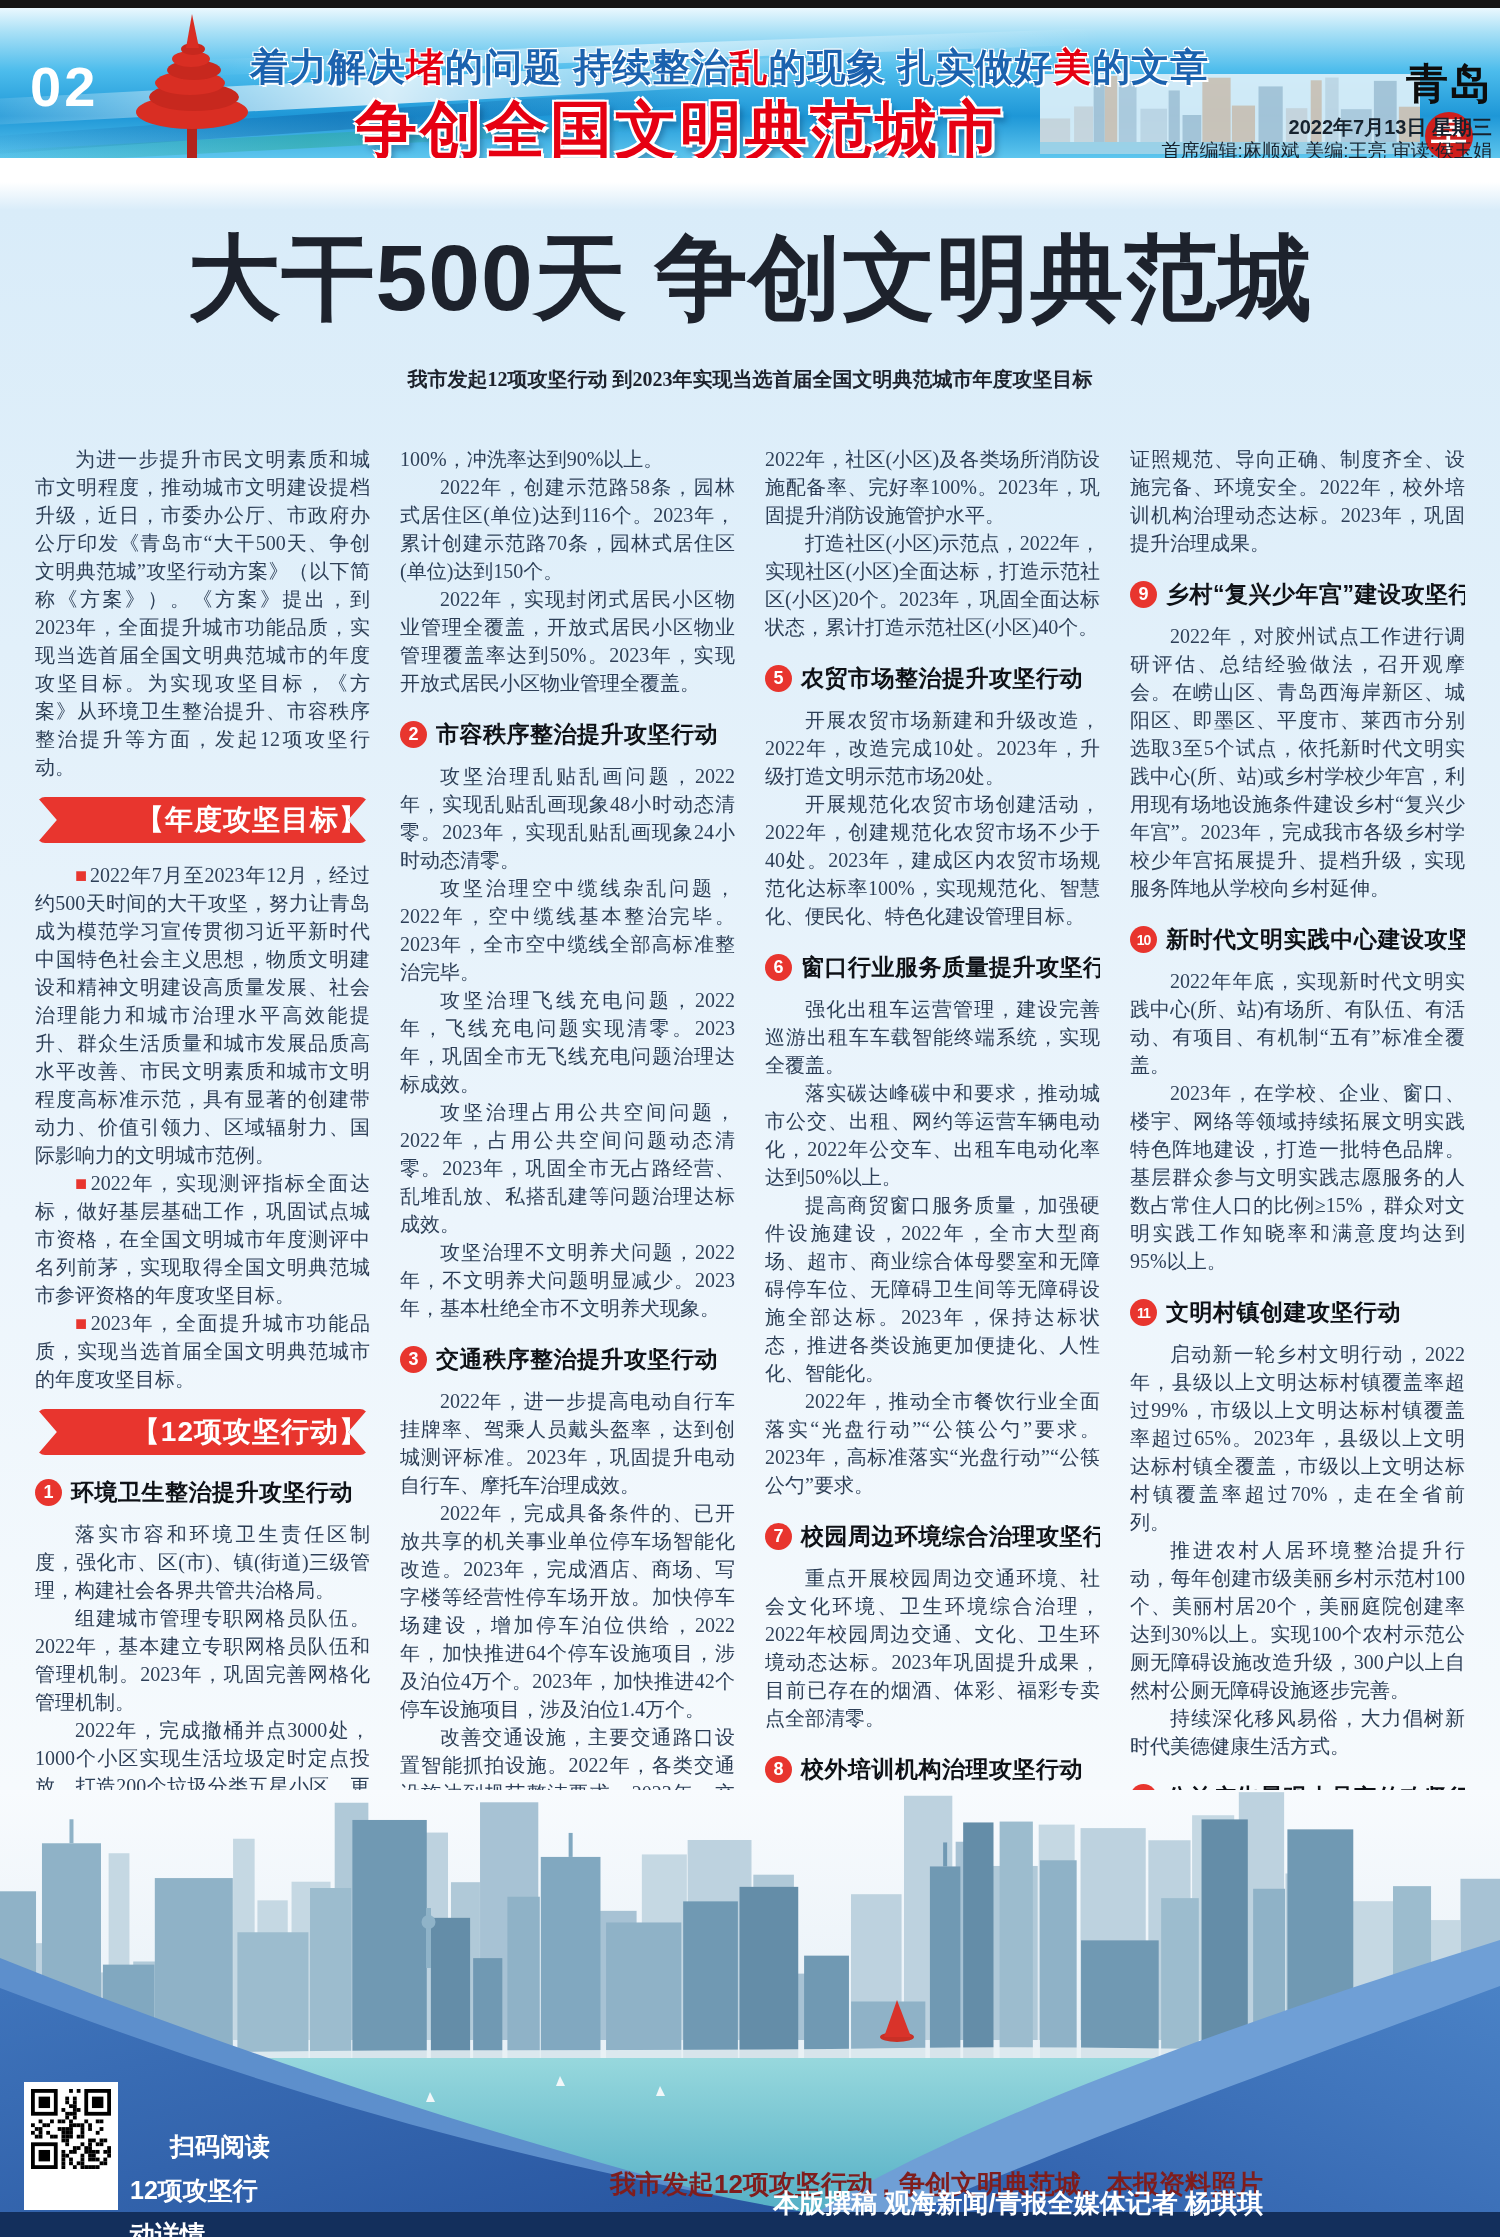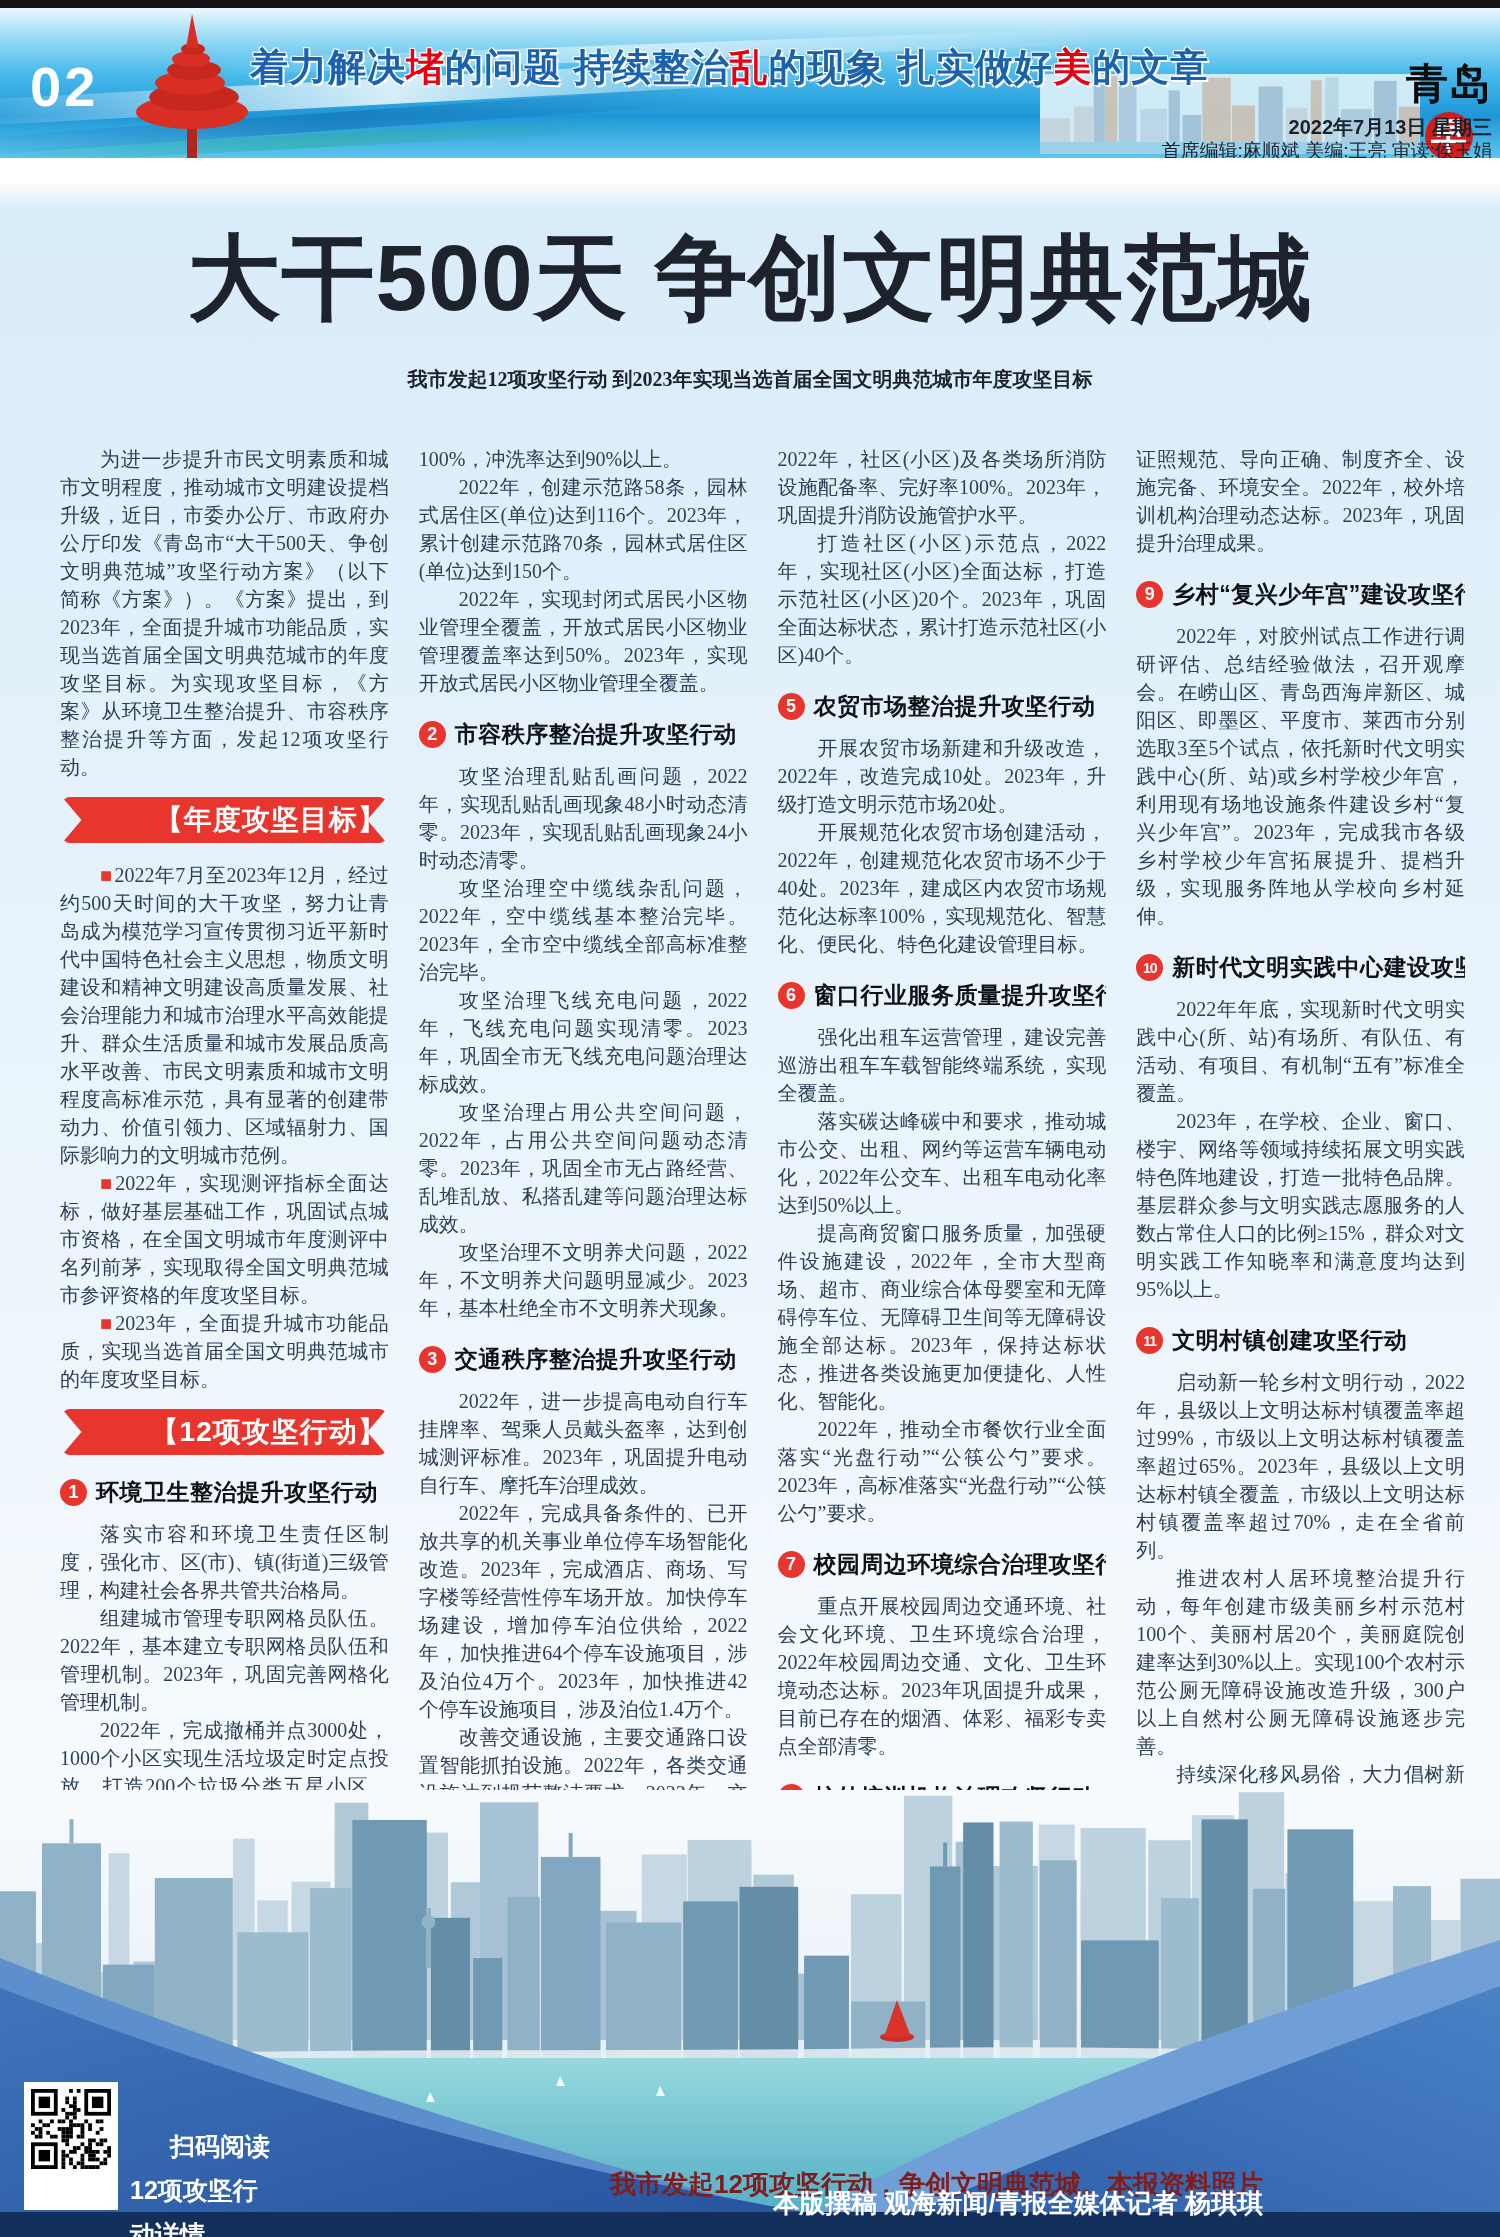--- a/index.html
+++ b/index.html
@@ -35,21 +35,21 @@
   .brand .bcircle{width:48px;height:48px;border-radius:50%;background:#cf1f1c;color:#fff;
       font-size:36px;font-weight:900;display:flex;align-items:center;justify-content:center;margin:0 2px;}
   .mh-date{position:absolute;right:8px;top:106px;font-size:20px;font-weight:700;color:#16222e;z-index:3;white-space:nowrap;}
   .mh-editors{position:absolute;right:8px;top:130px;font-size:19px;color:#16222e;z-index:3;white-space:nowrap;}
   
   .content{position:absolute;top:158px;left:0;width:100%;height:1632px;
     background:linear-gradient(180deg,#ffffff 0px,#ffffff 24px,#d9ecf9 52px,#e2f0fa 30%,#ecf5fc 65%,#f6fafd 100%);}
   .headline{margin-top:58px;text-align:center;}
   .headline-title{font-size:93px;font-weight:900;color:#1d222c;letter-spacing:1px;white-space:nowrap;}
   .headline-sub{margin-top:24px;font-size:20px;font-weight:700;color:#1d222c;white-space:nowrap;font-family:Liberation Serif, serif;}
-  .columns{display:flex;gap:30px;padding:0 35px;margin-top:52px;height:1364px;margin-left:25px;}
+  .columns{display:flex;gap:30px;padding:0 35px;margin-top:52px;height:1364px;}
   .col{flex:1;overflow:hidden;}
   .para{font-family:"Liberation Serif","DejaVu Serif",serif;font-size:20px;line-height:28px;
         color:#2d3f57;text-align:justify;text-indent:2em;margin:0;}
   .para.noind{text-indent:0;}
   .para .sq{color:#e8352e;margin-right:2px;font-family:"Liberation Sans",sans-serif;}
   .ribbon{margin:16px 2px 18px;height:46px;line-height:46px;background:#e8352e;color:#fff;
         text-align:right;font-size:28px;font-weight:900;letter-spacing:1px;border-radius:8px;
         clip-path:polygon(0 0,100% 0,94% 50%,100% 100%,0 100%,6% 50%);}
   .sec-head{display:flex;align-items:center;gap:9px;margin:22px 0 12px;}
   .badge{min-width:27px;height:27px;border-radius:50%;background:#e8352e;color:#fff;
@@ -91,20 +91,21 @@
         <ellipse cx="82" cy="85" rx="45" ry="14" fill="#c7281e"></ellipse>
         <ellipse cx="78" cy="71" rx="35" ry="12" fill="#d92e23"></ellipse>
         <ellipse cx="82" cy="58" rx="27" ry="10" fill="#c7281e"></ellipse>
         <ellipse cx="79" cy="47" rx="19" ry="8" fill="#d92e23"></ellipse>
         <ellipse cx="81" cy="37" rx="12" ry="6" fill="#c7281e"></ellipse>
         <polygon points="80,2 74,36 87,36" fill="#d92e23"></polygon>
       </svg>
     </span>
 
     <div class="slogan"><span>着力解决</span><span class="red">堵</span><span>的问题 持续整治</span><span class="red">乱</span><span>的现象 扎实做好</span><span class="red">美</span><span>的文章</span></div>
+    <div class="banner-title">争创全国文明典范城市</div>
 
     <span class="mini-skyline">
       <svg id="mini-svg" width="380" height="80" viewBox="0 0 380 80">
           <rect x="0" y="0" width="380" height="80" fill="#d8eef9"></rect>
           <rect x="0" y="44.42964224909881" width="30.187255479482587" height="23.570357750901188" fill="#cdd8de"></rect>
           <rect x="34.08763186078874" y="32.45873143545293" width="18.942123368821164" height="35.54126856454707" fill="#cdd8de"></rect>
           <rect x="53.61024035215854" y="6.074598287266959" width="11.174000712658279" height="61.92540171273304" fill="#a9c6d8"></rect>
           <rect x="64.80187895651994" y="1.9412521468201902" width="12.420252198549104" height="66.05874785317981" fill="#d0c5b8"></rect>
           <rect x="78.79560672528837" y="6.5894305140662155" width="17.721497719046425" height="61.410569485933785" fill="#b2cdde"></rect>
           <rect x="100.42256197818674" y="34.66119817023221" width="26.636242972983162" height="33.33880182976779" fill="#c3d9e6"></rect>

